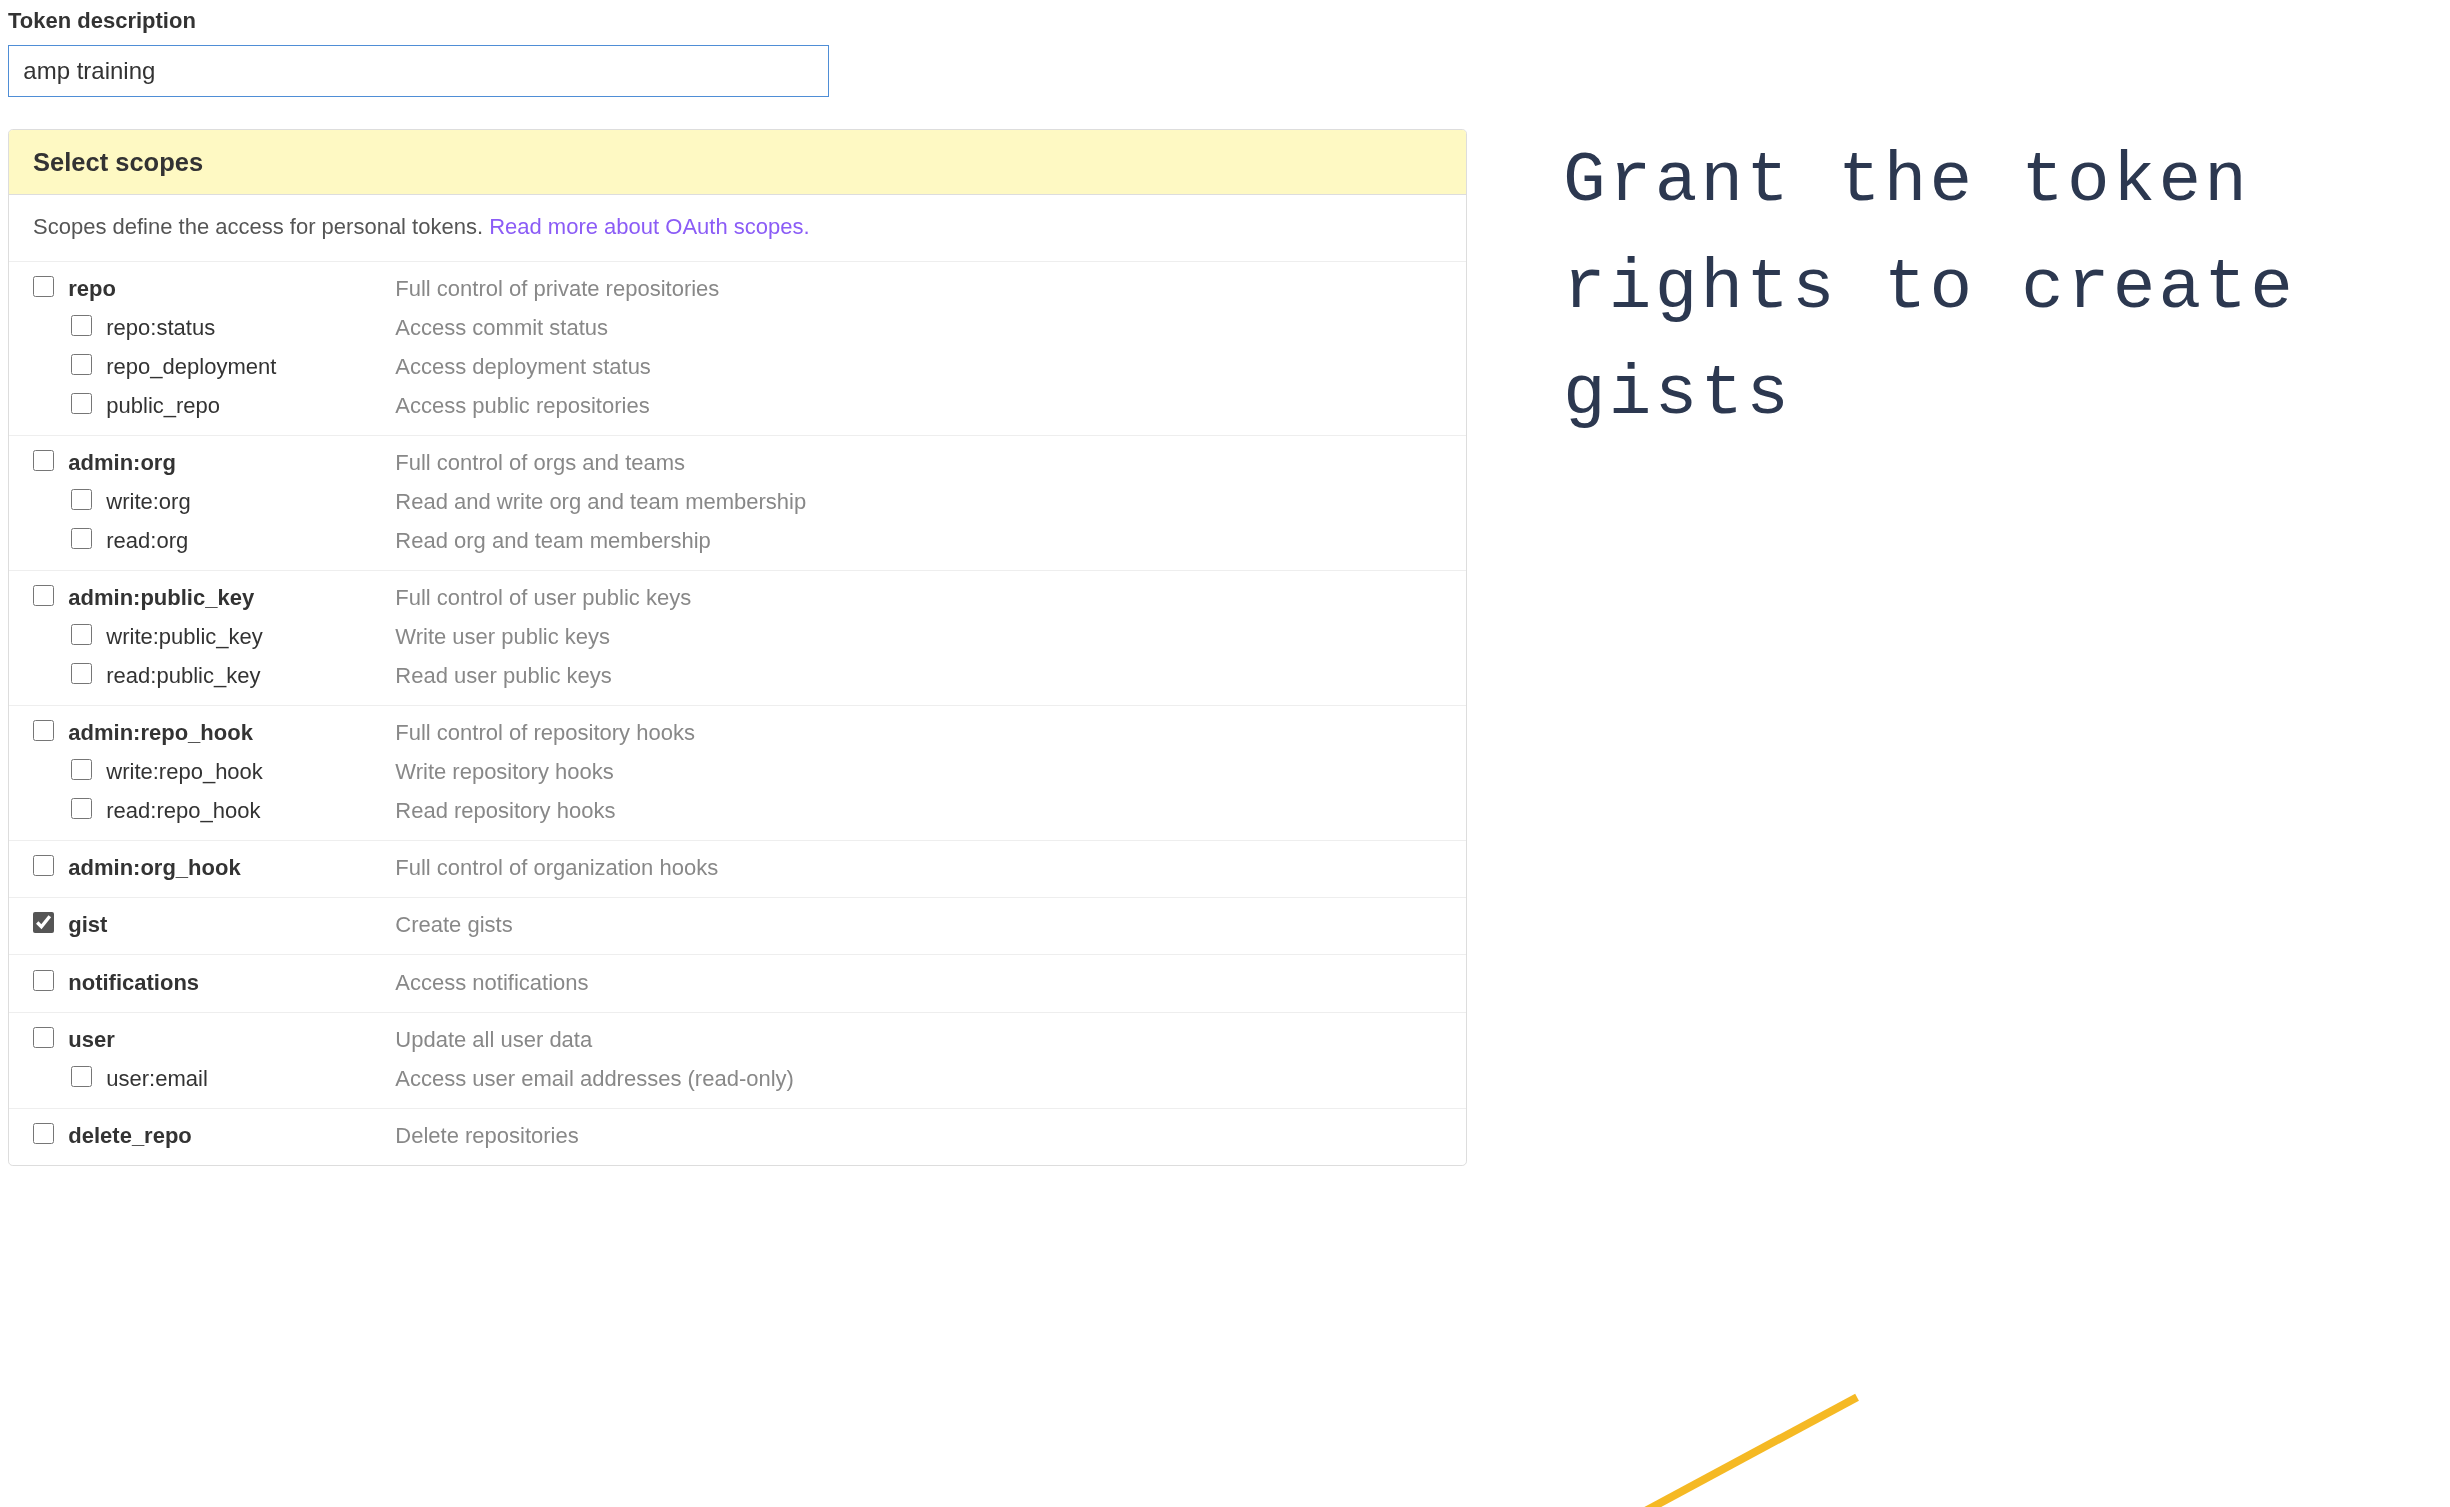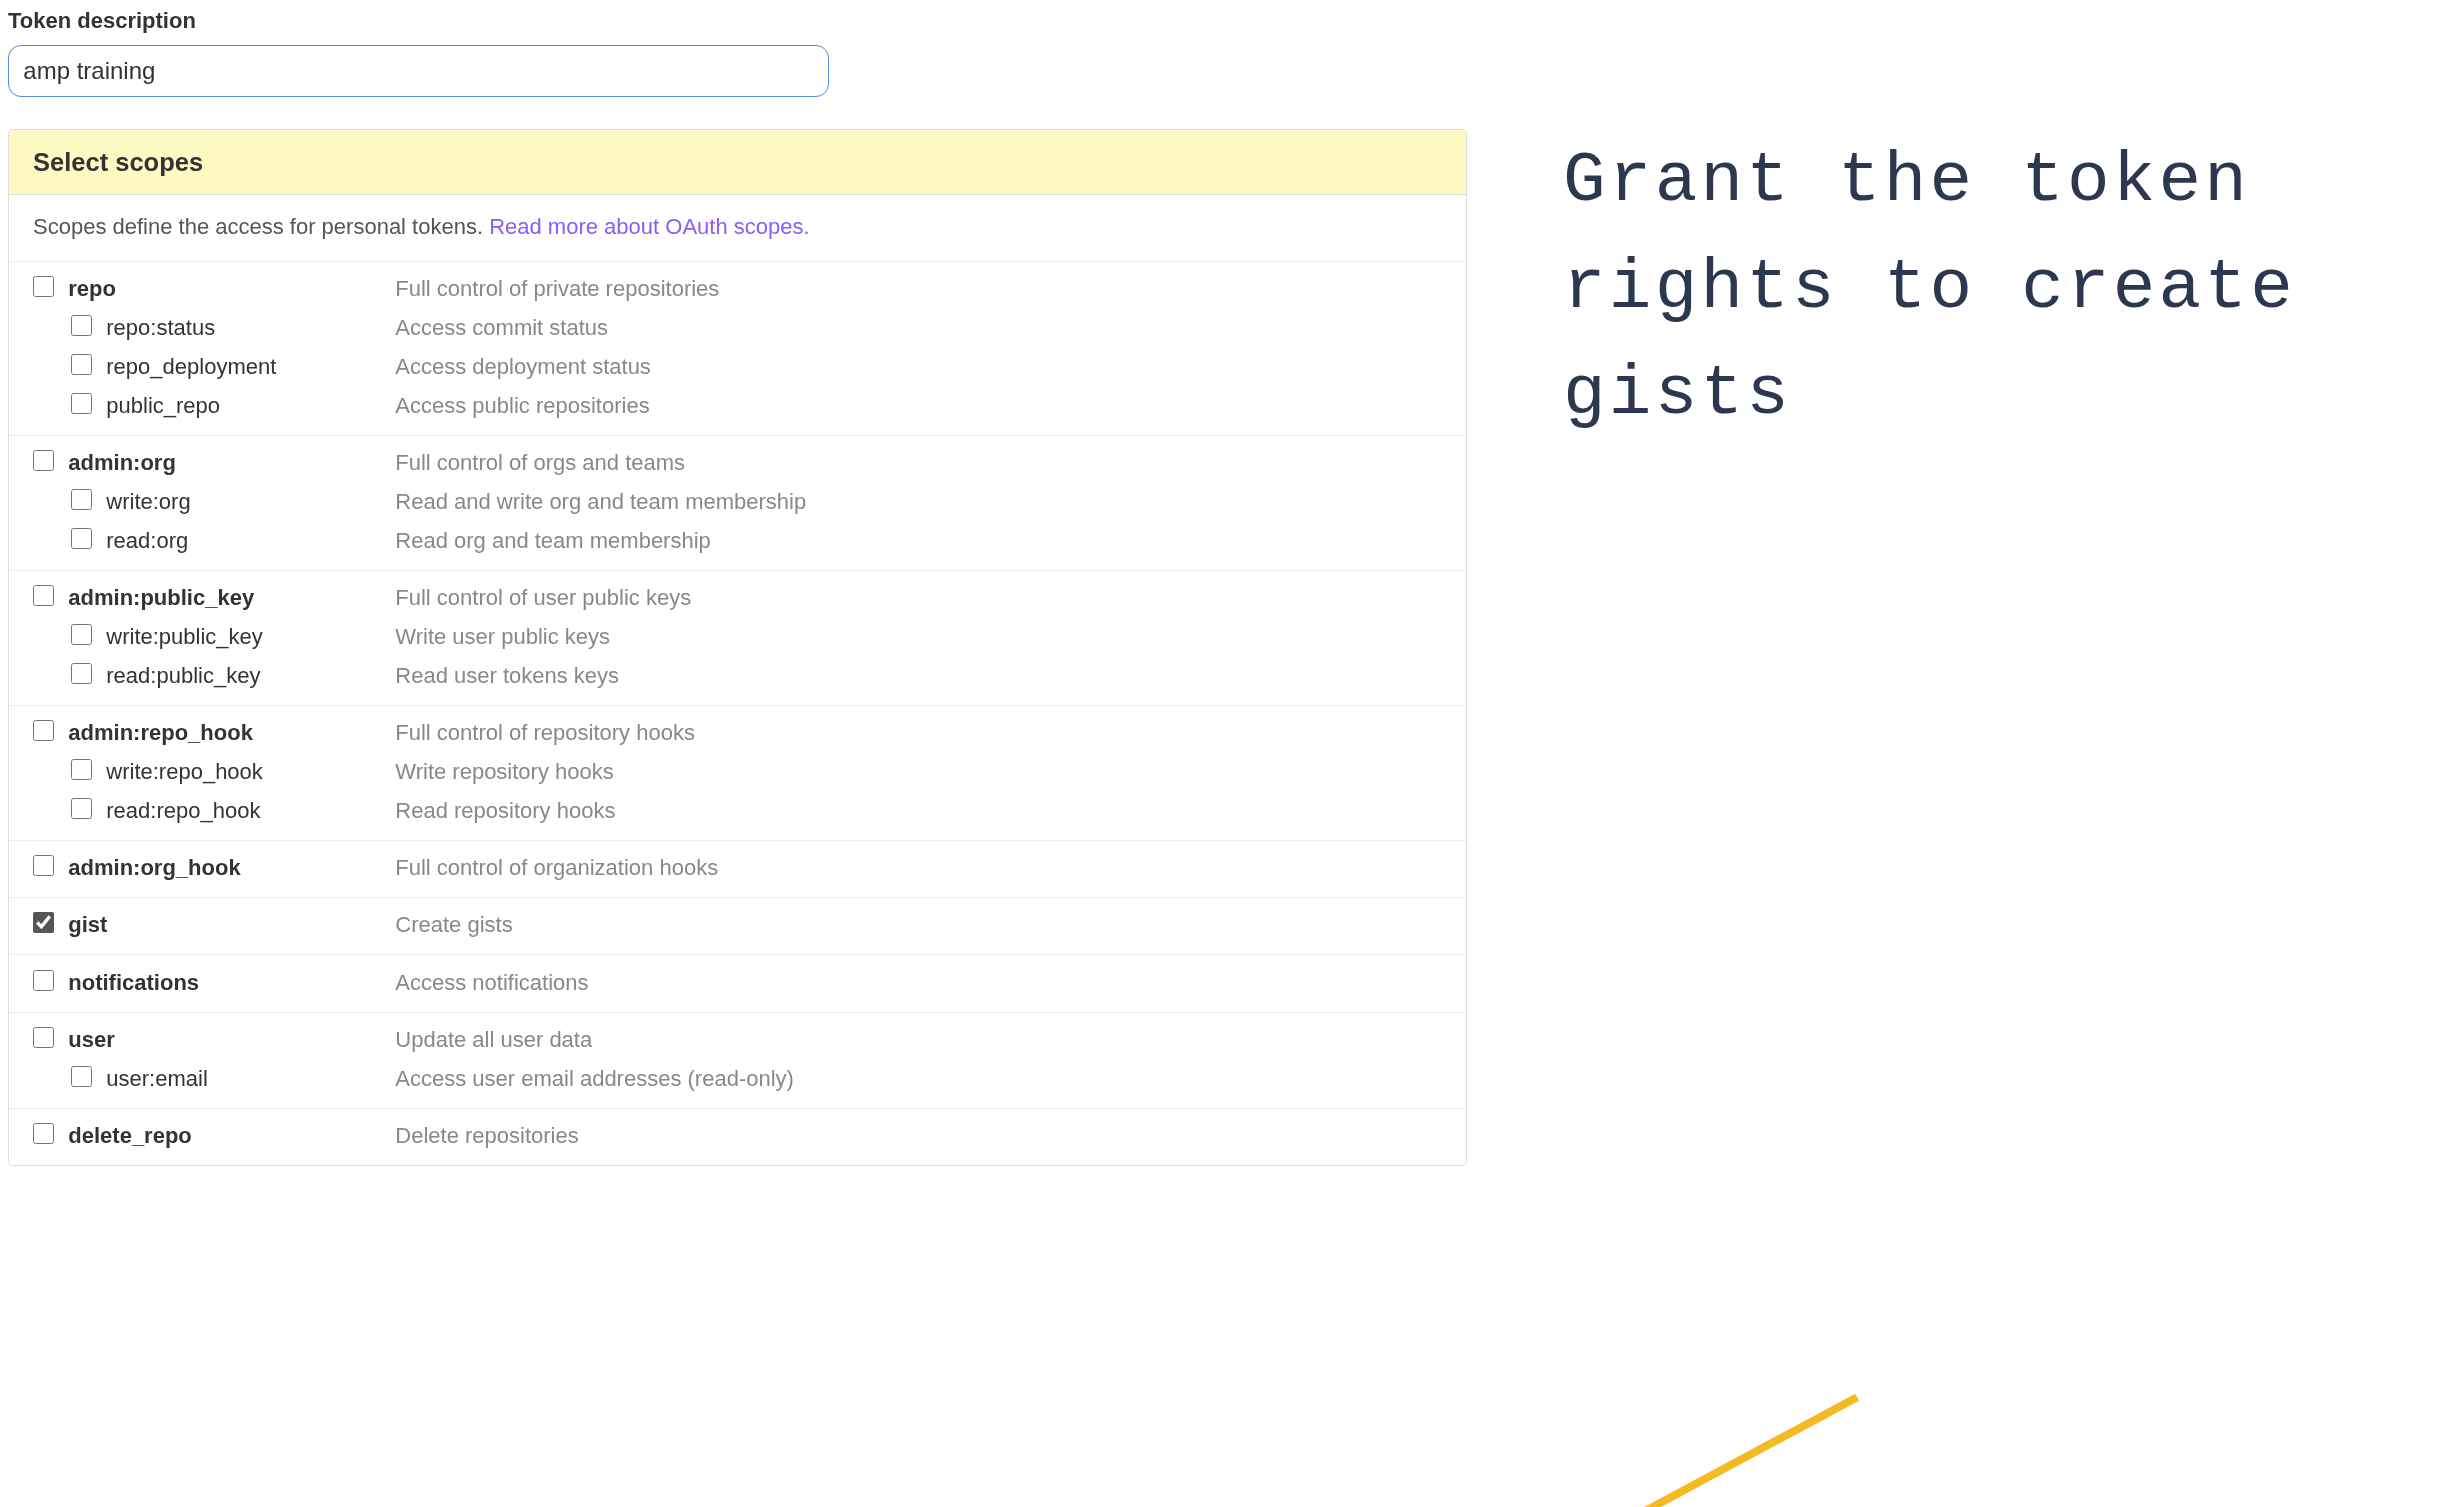--- a/index.html
+++ b/index.html
@@ -37,21 +37,21 @@
     font-size: 22px;
     margin-bottom: 11px;
     display: block;
     color: #333;
   }
   .text-input {
     width: 821px;
     padding: 11px 14.3px;
     font-size: 24px;
     border: 1.6px solid #4f8ed6;
-    border-radius: 13px;
+    border-radius: 0;
     outline: none;
     margin-bottom: 32px;
     color: #333;
   }
   .panel {
     border: 0.8px solid #ddd;
     border-radius: 4.8px;
     overflow: hidden;
   }
   .panel-header {
@@ -169,21 +169,21 @@
                 <span class="scope-desc">Full control of user public keys</span>
               </div>
               <div class="scope-row child">
                 <input type="checkbox" class="scope-checkbox" style="">
                 <span class="scope-name">write:public_key</span>
                 <span class="scope-desc">Write user public keys</span>
               </div>
               <div class="scope-row child">
                 <input type="checkbox" class="scope-checkbox" style="">
                 <span class="scope-name">read:public_key</span>
-                <span class="scope-desc">Read user tokens keys</span>
+                <span class="scope-desc">Read user public keys</span>
               </div>
             </div>
             <div class="scope-group">
               <div class="scope-row parent">
                 <input type="checkbox" class="scope-checkbox" style="">
                 <span class="scope-name">admin:repo_hook</span>
                 <span class="scope-desc">Full control of repository hooks</span>
               </div>
               <div class="scope-row child">
                 <input type="checkbox" class="scope-checkbox" style="">

